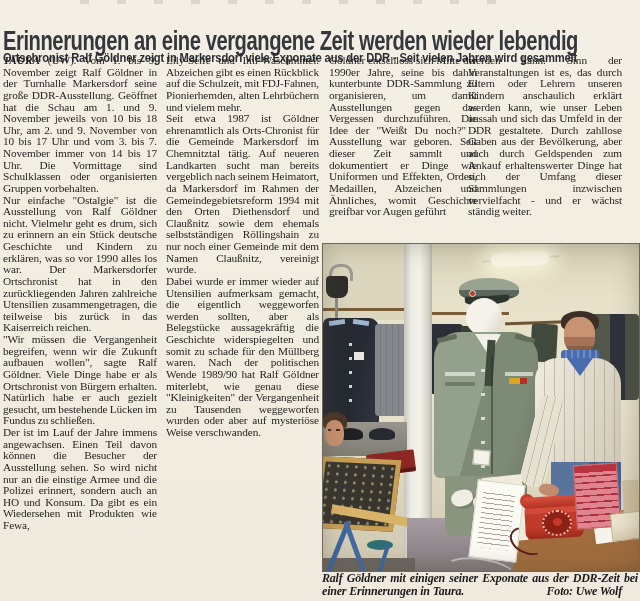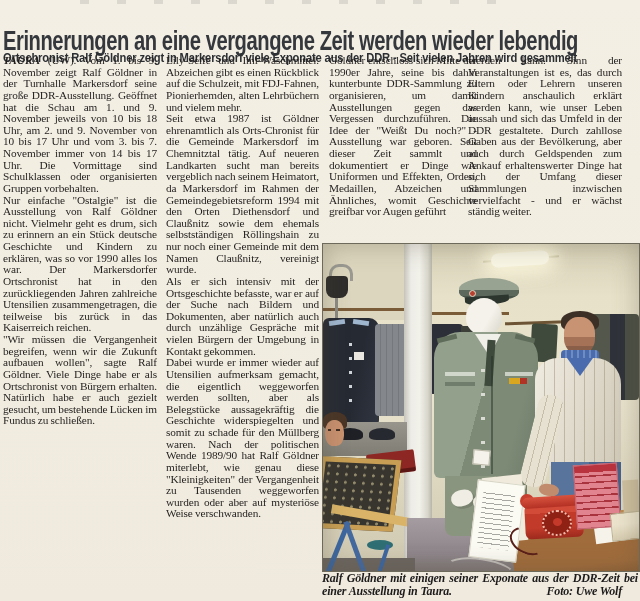--- a/index.html
+++ b/index.html
@@ -177,26 +177,26 @@
 
   <div class="abs top-smudge"></div>
 
   <h1 class="abs headline">Erinnerungen an eine vergangene Zeit werden wieder lebendig</h1>
   <h2 class="abs subhead">Ortschronist Ralf Göldner zeigt in Markersdorf viele Exponate aus der DDR - Seit vielen Jahren wird gesammelt</h2>
 
   <div class="abs col col1">
     <p><b class="lead">TAURA</b><span> (UW). Vom 1. bis 9. November zeigt Ralf Göldner in der Turnhalle Markersdorf seine große DDR-Ausstellung. Geöffnet hat die Schau am 1. und 9. November jeweils von 10 bis 18 Uhr, am 2. und 9. November von 10 bis 17 Uhr und vom 3. bis 7. November immer von 14 bis 17 Uhr. Die Vormittage sind Schulklassen oder organisierten Gruppen vorbehalten.</span></p>
     <p>Nur einfache "Ostalgie" ist die Ausstellung von Ralf Göldner nicht. Vielmehr geht es drum, sich zu erinnern an ein Stück deutsche Geschichte und Kindern zu erklären, was so vor 1990 alles los war. Der Markersdorfer Ortschronist hat in den zurückliegenden Jahren zahlreiche Utensilien zusammengetragen, die teilweise bis zurück in das Kaiserreich reichen.</p>
     <p>"Wir müssen die Vergangenheit begreifen, wenn wir die Zukunft aufbauen wollen", sagte Ralf Göldner. Viele Dinge habe er als Ortschronist von Bürgern erhalten. Natürlich habe er auch gezielt gesucht, um bestehende Lücken im Fundus zu schließen.</p>
+    <p>Der ist im Lauf der Jahre immens angewachsen. Einen Teil davon können die Besucher der Ausstellung sehen. So wird nicht nur an die einstige Armee und die Polizei erinnert, sondern auch an HO und Konsum. Da gibt es ein Wiedersehen mit Produkten wie Fewa,</p>
   </div>
 
   <div class="abs col col2">
     <p>Lily-Seife und Imi-Waschmittel. Abzeichen gibt es einen Rückblick auf die Schulzeit, mit FDJ-Fahnen, Pionierhemden, alten Lehrbüchern und vielem mehr.</p>
     <p>Seit etwa 1987 ist Göldner ehrenamtlich als Orts-Chronist für die Gemeinde Markersdorf im Chemnitztal tätig. Auf neueren Landkarten sucht man bereits vergeblich nach seinem Heimatort, da Markersdorf im Rahmen der Gemeindegebietsreform 1994 mit den Orten Diethensdorf und Claußnitz sowie dem ehemals selbstständigen Röllingshain zu nur noch einer Gemeinde mit dem Namen Claußnitz, vereinigt wurde.</p>
-    <p>Als er sich intensiv mit der Ortsgeschichte befasste, war er auf der Suche nach Bildern und Dokumenten, aber natürlich auch durch unzählige Gespräche mit vielen Bürgern der Umgebung in Kontakt gekommen.</p>
     <p>Dabei wurde er immer wieder auf Utensilien aufmerksam gemacht, die eigentlich weggeworfen werden sollten, aber als Belegstücke aussagekräftig die Geschichte widerspiegelten und somit zu schade für den Müllberg waren. Nach der politischen Wende 1989/90 hat Ralf Göldner miterlebt, wie genau diese "Kleinigkeiten" der Vergangenheit zu Tausenden weggeworfen wurden oder aber auf mysteriöse Weise verschwanden.</p>
   </div>
 
   <div class="abs col col3">
     <p>Göldner entschloss sich Mitte der 1990er Jahre, seine bis dahin kunterbunte DDR-Sammlung zu organisieren, um damit Ausstellungen gegen das Vergessen durchzuführen. Die Idee der "Weißt Du noch?" - Ausstellung war geboren. Seit dieser Zeit sammlt und dokumentiert er Dinge wie Uniformen und Effekten, Orden, Medaillen, Abzeichen und Ähnliches, womit Geschichte greifbar vor Augen geführt</p>
   </div>
 
   <div class="abs col col4">
     <p>werden kann. Sinn der Veranstaltungen ist es, das durch Eltern oder Lehrern unseren Kindern anschaulich erklärt werden kann, wie unser Leben aussah und sich das Umfeld in der DDR gestaltete. Durch zahllose Gaben aus der Bevölkerung, aber auch durch Geldspenden zum Ankauf erhaltenswerter Dinge hat sich der Umfang dieser Sammlungen inzwischen vervielfacht - und er wächst ständig weiter.</p>
   </div>
@@ -277,17 +277,17 @@
     <div class="ph-handset"></div>
     <div class="ph-dial"></div>
     <div class="ph-dial-center"></div>
     <div class="ph-pinkcard"></div>
     <div class="ph-boxB"></div>
     <div class="ph-boxA"></div>
     <div class="ph-vignette"></div>
   </div>
 
   <div class="abs caption">
-    <span>Ralf Göldner mit einigen seiner Exponate aus der DDR-Zeit bei einer Ausstellung in Taura.</span>
+    <span>Ralf Göldner mit einigen seiner Exponate aus der DDR-Zeit bei einer Erinnerungen in Taura.</span>
     <span class="credit">Foto: Uwe Wolf</span>
   </div>
 
 </div>
 
 </body></html>

